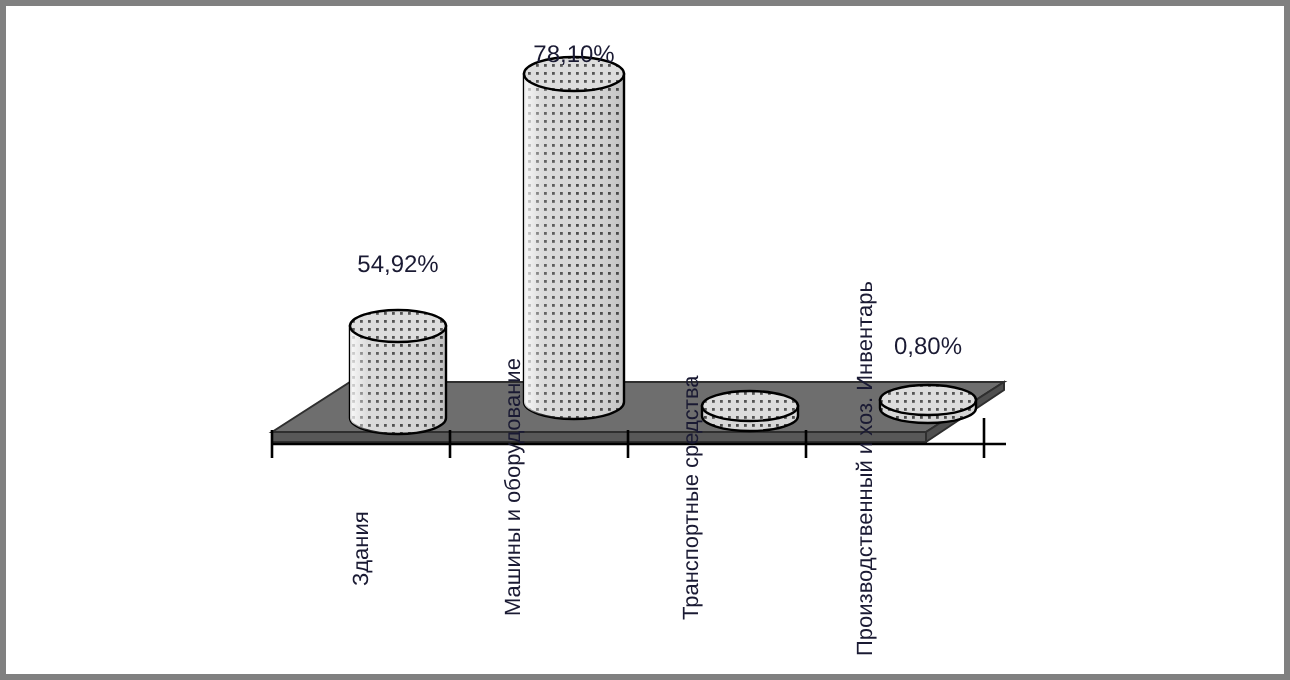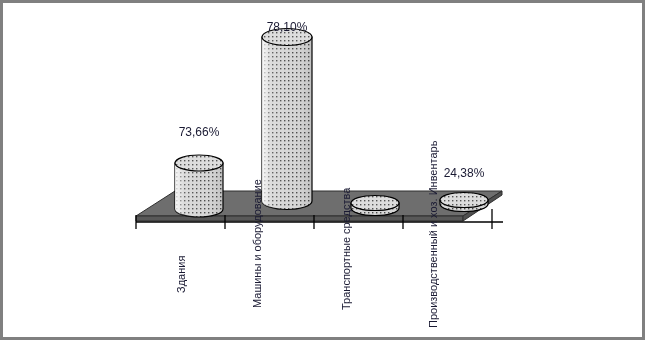--- a/index.html
+++ b/index.html
@@ -119,26 +119,26 @@
       <g>
         <line x1="133" y1="219" x2="500" y2="219" stroke="#000000" stroke-width="1.3"></line>
         <line x1="133" y1="212" x2="133" y2="226" stroke="#000000" stroke-width="1.3"></line>
         <line x1="222" y1="212" x2="222" y2="226" stroke="#000000" stroke-width="1.3"></line>
         <line x1="311" y1="212" x2="311" y2="226" stroke="#000000" stroke-width="1.3"></line>
         <line x1="400" y1="212" x2="400" y2="226" stroke="#000000" stroke-width="1.3"></line>
         <line x1="489" y1="206" x2="489" y2="226" stroke="#000000" stroke-width="1.3"></line>
       </g>
     </svg>
 
-    <div class="value-label" style="left:160px; top:122px; width:72px;">73,66%</div>
+    <div class="value-label" style="left:160px; top:122px; width:72px;">54,92%</div>
 
     <div class="value-label" style="left:248px; top:5px; width:72px;margin-top:12px;">78,10%</div>
 
 
-    <div class="value-label" style="left:425px; top:163px; width:72px;">24,38%</div>
+    <div class="value-label" style="left:425px; top:163px; width:72px;">0,80%</div>
 
     <div class="cat-wrap" style="left:172px; top:290px;">
       <span class="ln">Здания</span>
     </div>
 
     <div class="cat-wrap" style="left:248px; top:305px;">
       <span class="ln">Машины и</span>
       <span class="ln">оборудование</span>
     </div>
 

